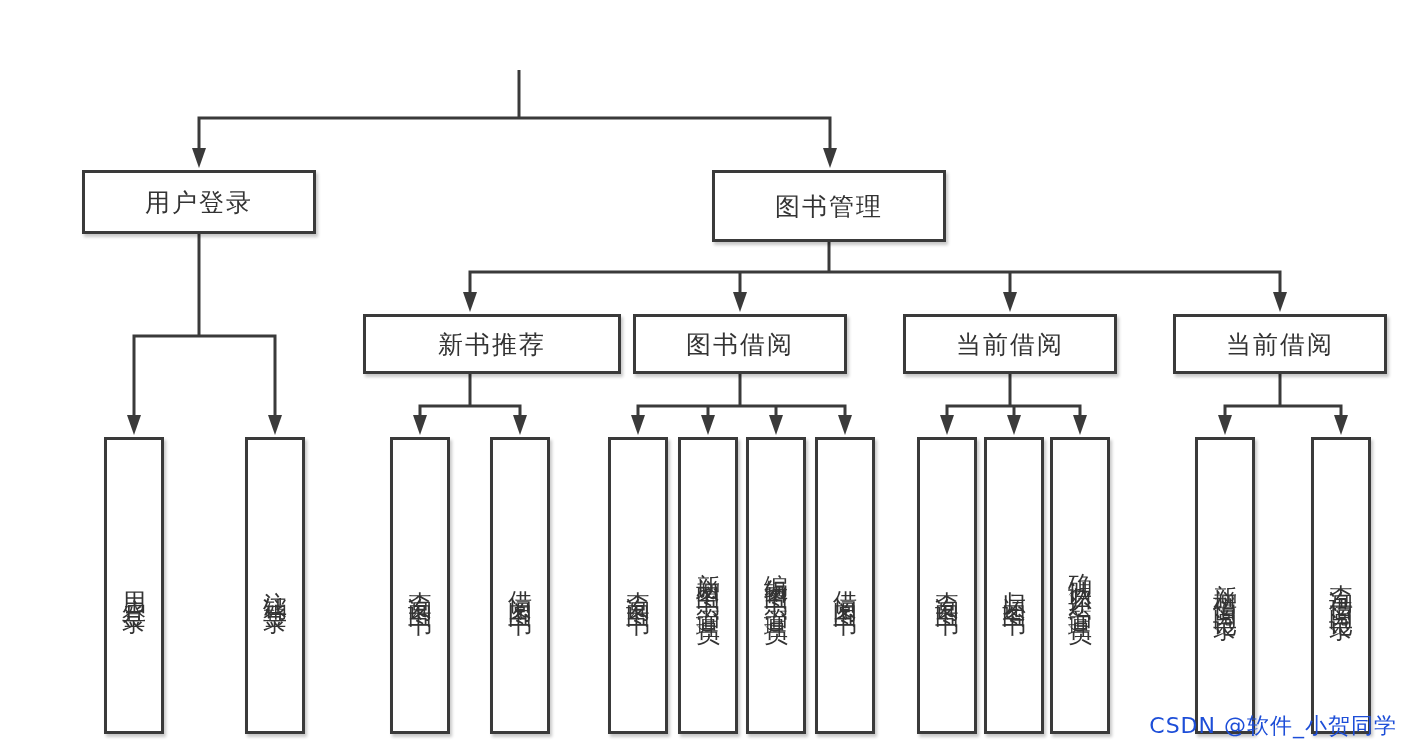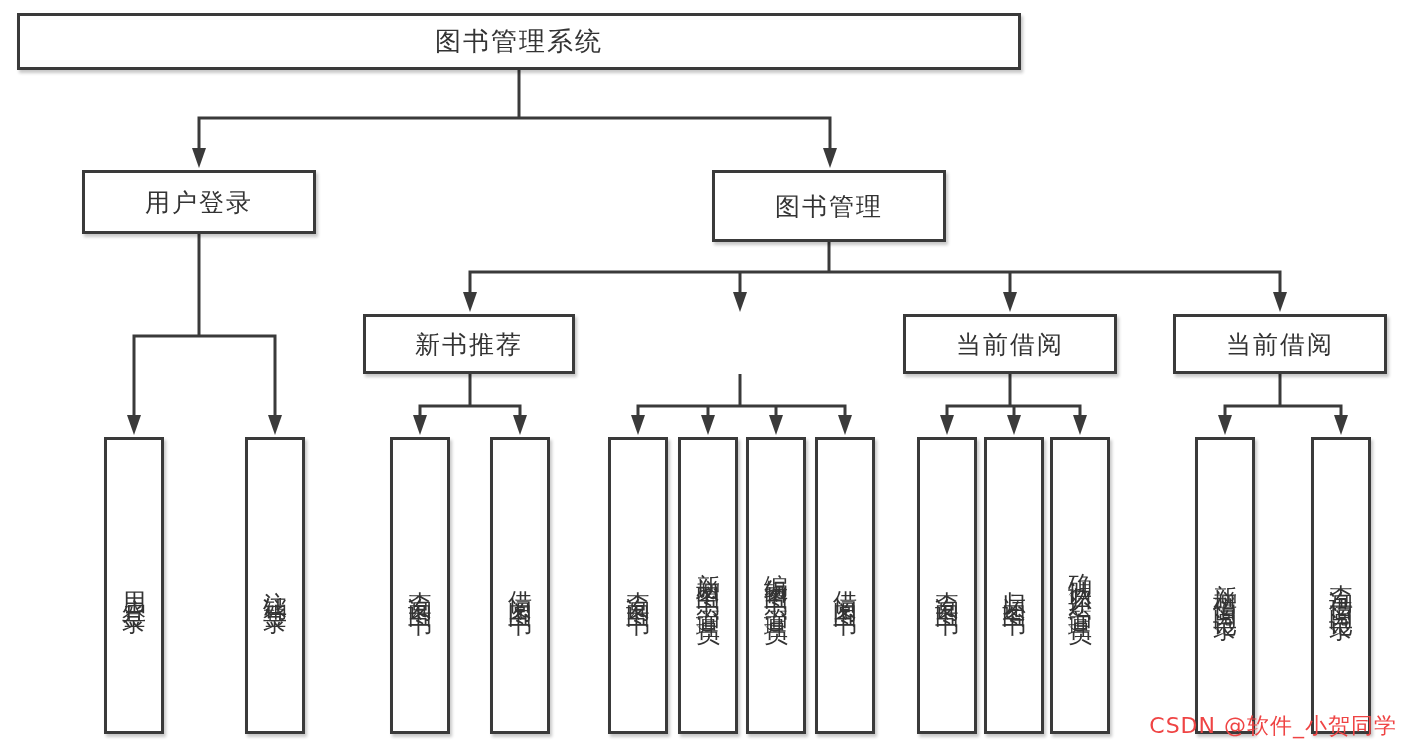--- a/index.html
+++ b/index.html
@@ -46,21 +46,21 @@
     font-size: 24px;
     letter-spacing: 7px;
     line-height: 1;
     color: #333333;
   }
   .watermark {
     position: absolute;
     right: 8px;
     bottom: 6px;
     font-size: 22px;
-    color: #ef4444;
+    color: #1d4ed8;
     letter-spacing: 1px;
     white-space: nowrap;
     z-index: 5;
     text-align: center;
   }
 </style>
 </head>
 <body>
 
 <div id="stage">
@@ -110,33 +110,33 @@
       <polygon points="769,415 783,415 776,435"></polygon>
       <polygon points="838,415 852,415 845,435"></polygon>
       <polygon points="940,415 954,415 947,435"></polygon>
       <polygon points="1007,415 1021,415 1014,435"></polygon>
       <polygon points="1073,415 1087,415 1080,435"></polygon>
       <polygon points="1218,415 1232,415 1225,435"></polygon>
       <polygon points="1334,415 1348,415 1341,435"></polygon>
     </g>
   </svg>
 
-  <div class="node hnode root" style="left:17px; top:13px; width:1004px; height:57px;">
-    <span>图书管理系统</span>
-  </div>
 
   <div class="node hnode" style="left:82px; top:170px; width:234px; height:64px;">
     <span>用户登录</span>
   </div>
   <div class="node hnode" style="left:712px; top:170px; width:234px; height:72px;">
     <span>图书管理</span>
   </div>
 
-  <div class="node hnode" style="left:363px; top:314px; width:212px; height:60px;">
+  <div class="node hnode" style="left:363px; top:314px; width:258px; height:60px;">
     <span>新书推荐</span>
+  </div>
+  <div class="node hnode" style="left:633px; top:314px; width:214px; height:60px;">
+    <span>图书借阅</span>
   </div>
   <div class="node hnode" style="left:903px; top:314px; width:214px; height:60px;align-items:center;">
     <span>当前借阅</span>
   </div>
   <div class="node hnode" style="left:1173px; top:314px; width:214px; height:60px;">
     <span>当前借阅</span>
   </div>
 
   <div class="node vnode" style="left:104px; top:437px; width:60px; height:297px;">
     <span>用户登录</span>

